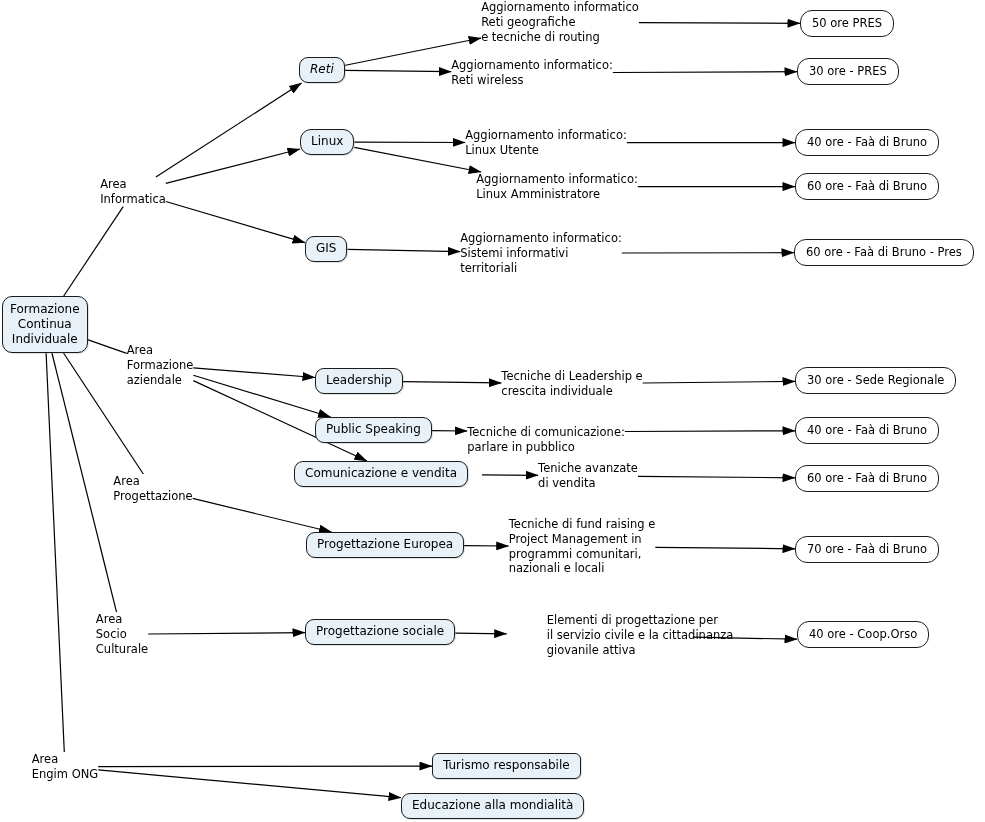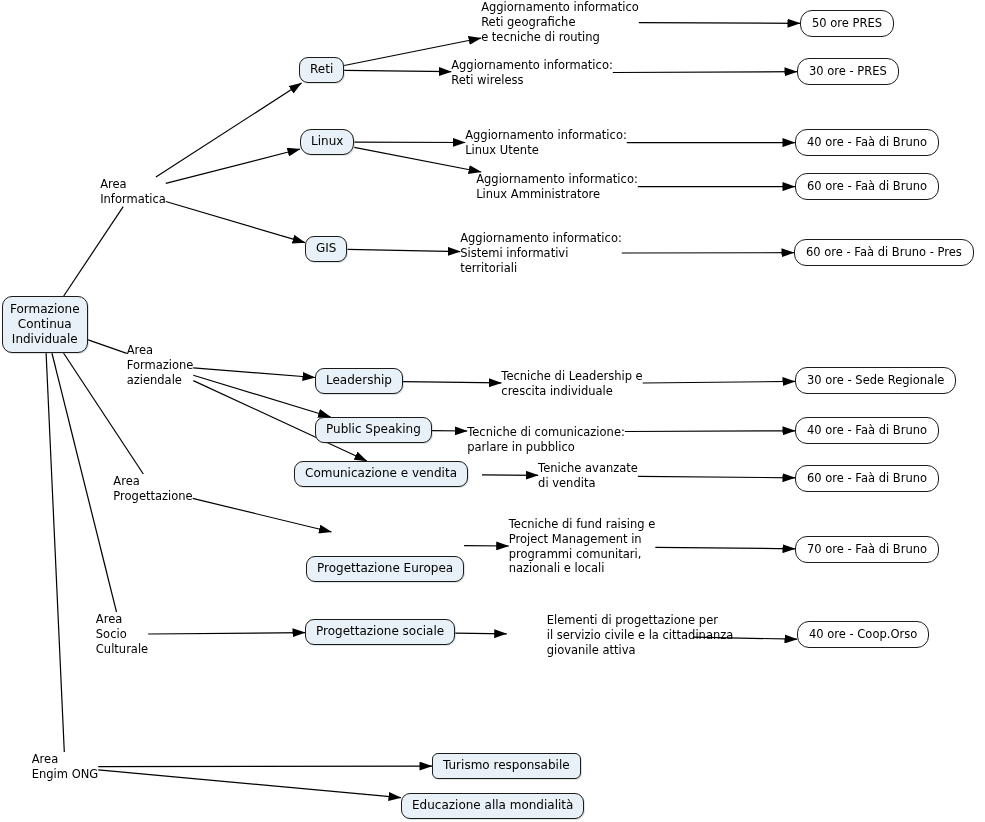--- a/index.html
+++ b/index.html
@@ -105,27 +105,27 @@
 Formazione
 aziendale</div>
   <div class="node lbl" style="left:153px; top:474px;">Area
 Progettazione</div>
   <div class="node lbl" style="left:122px; top:612px;">Area
 Socio
 Culturale</div>
   <div class="node lbl" style="left:65px; top:752px;">Area
 Engim ONG</div>
 
-  <div class="node box" style="left:299px; top:57px;">Reti</div>
+  <div class="node box" style="left:299px; top:57px;font-style:italic;">Reti</div>
   <div class="node box" style="left:300px; top:129px;border-radius:11px;">Linux</div>
   <div class="node box" style="left:305px; top:236px;">GIS</div>
   <div class="node box" style="left:315px; top:368px;">Leadership</div>
   <div class="node box" style="left:315px; top:417px;">Public Speaking</div>
   <div class="node box" style="left:294px; top:461px;">Comunicazione e vendita</div>
-  <div class="node box" style="left:306px; top:532px;margin-top:24px;">Progettazione Europea</div>
+  <div class="node box" style="left:306px; top:532px;">Progettazione Europea</div>
   <div class="node box" style="left:305px; top:619px;text-align:center;">Progettazione sociale</div>
   <div class="node box" style="left:432px; top:753px;border-radius:6px;">Turismo responsabile</div>
   <div class="node box" style="left:401px; top:793px;">Educazione alla mondialità</div>
 
   <div class="node lbl" style="left:560px; top:0px;">Aggiornamento informatico
 Reti geografiche
 e tecniche di routing</div>
   <div class="node lbl" style="left:532px; top:58px;">Aggiornamento informatico:
 Reti wireless</div>
   <div class="node lbl" style="left:546px; top:128px;">Aggiornamento informatico:

